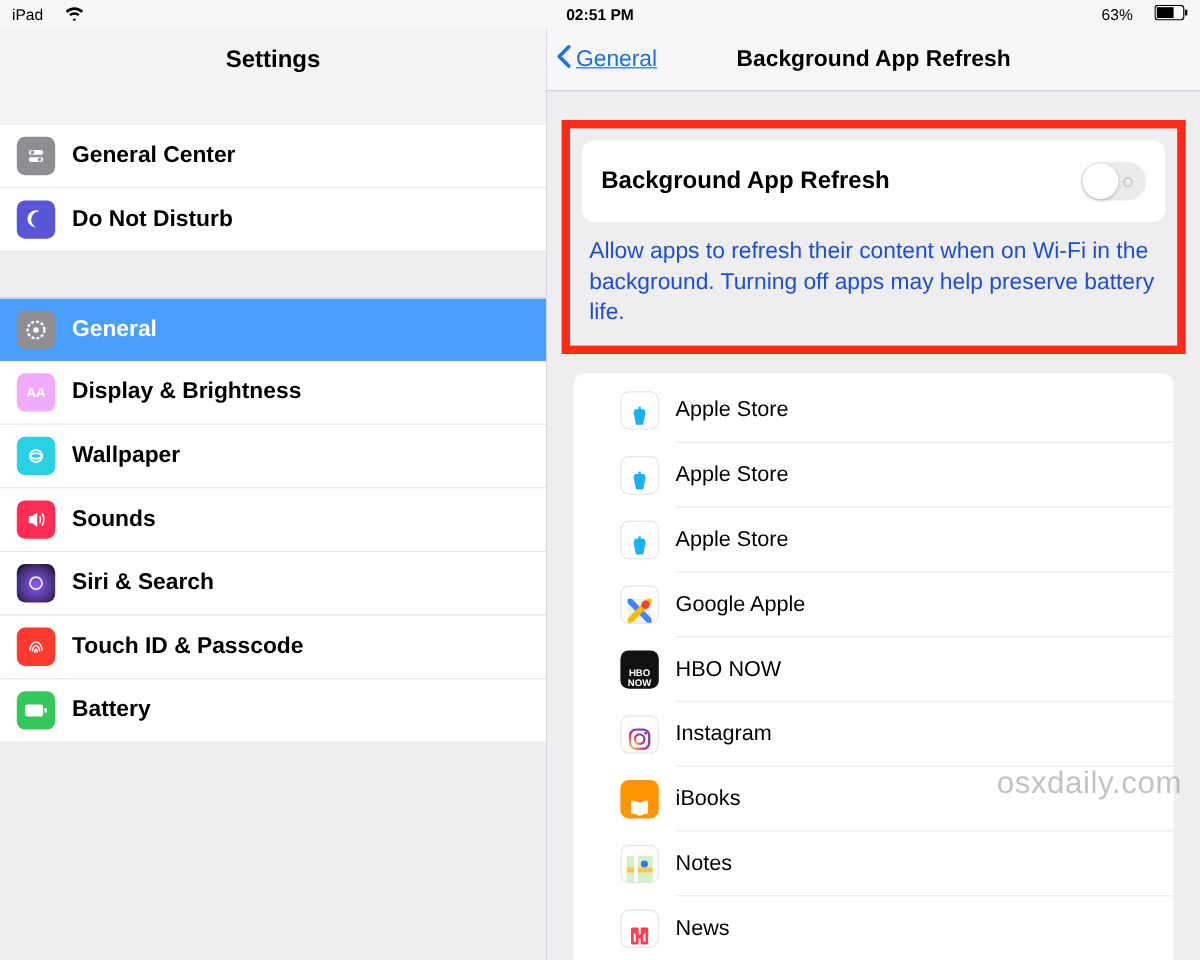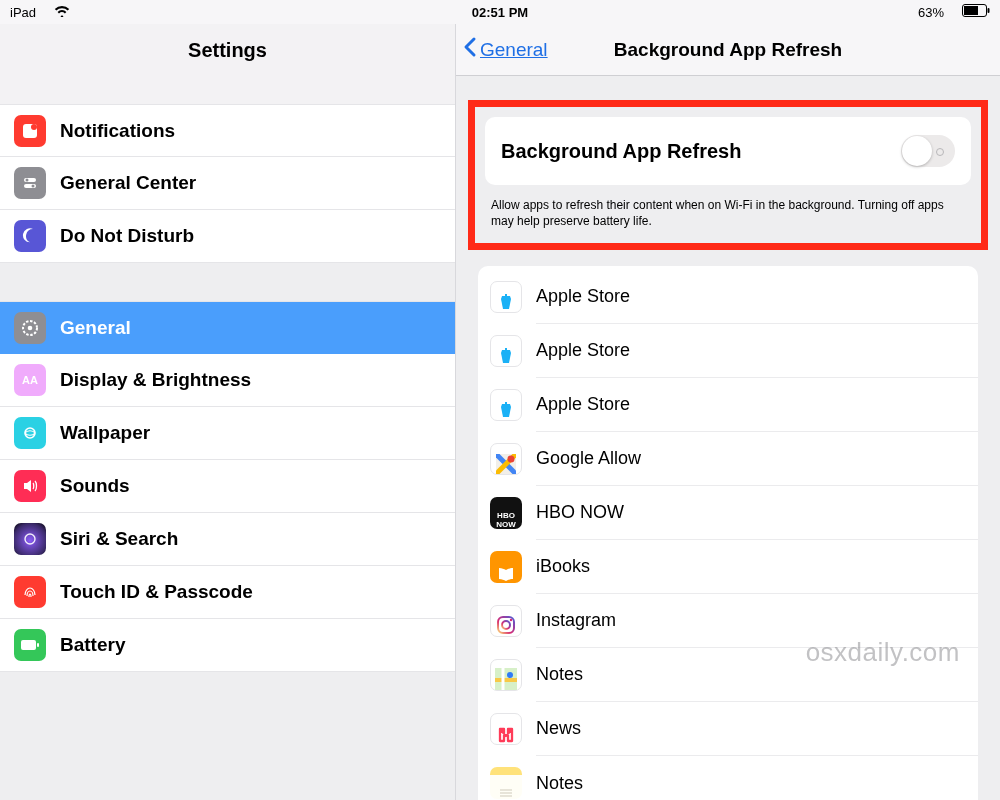--- a/index.html
+++ b/index.html
@@ -22,31 +22,31 @@
   .main-header { height: 52px; display: flex; align-items: center; position: relative; background: #f7f6f8; border-bottom: 1px solid #cfcfd3; }
   .back-btn { display: flex; align-items: center; gap: 2px; margin-left: 6px; color: #1f6fe5; cursor: pointer; font-size: 19px; font-weight: 500; }
   .back-btn .txt { text-decoration: underline; }
   .main-title { position: absolute; left: 50%; transform: translateX(-50%); font-size: 19px; font-weight: 700; }
 
   .highlight-box { margin: 24px 12px 16px 12px; border: 7px solid #ff2a17; padding: 10px 10px 14px 10px; }
   .toggle-row { background: #fff; border-radius: 10px; padding: 18px 16px; display: flex; align-items: center; justify-content: space-between; font-size: 20px; font-weight: 600; }
   .toggle { width: 54px; height: 32px; background: #eceaea; border-radius: 16px; position: relative; }
   .toggle .knob { width: 30px; height: 30px; background: #fff; border-radius: 50%; position: absolute; top: 1px; left: 1px; box-shadow: 0 1px 3px rgba(0,0,0,.25); }
   .toggle .knob:after { content:""; position:absolute; right:-12px; top:12px; width:6px; height:6px; border:1.5px solid #b8b7b9; border-radius:50%; }
-  .helper-text { font-size: 12px; color: #000000; padding: 12px 6px 0 6px; line-height: 1.35; }
+  .helper-text { font-size: 19px; color: #1d4ed8; padding: 12px 6px 0 6px; line-height: 1.35; }
 
   .app-list { margin: 0 22px; background: #fff; border-radius: 10px; }
   .mini-icon { width: 32px; height: 32px; border-radius: 7px; display:flex; align-items:flex-end; justify-content:center; font-size:11px; font-weight:700; color:#fff; flex-shrink:0; }
   .app-list-inner { padding-top:4px; }
-  .app-line { display:flex; align-items:center; height:54px; }
+  .app-line { display:flex; align-items:center; height:54px;padding-left:27px; }
   .app-line .mini-icon { margin:0 14px 0 12px; }
   .app-line .divider { flex:1; height:100%; display:flex; align-items:center; border-bottom:1px solid #ebebed; font-size:18px; font-weight:500; }
   .app-line:last-child .divider { border-bottom:none; }
 
-  .watermark { position:absolute; right:40px; bottom:132px; font-size:26px; color:rgba(120,120,125,.45); font-weight:400; letter-spacing:.5px; pointer-events:none; }
+  .watermark { position:absolute; right:15px; bottom:132px; font-size:26px; color:rgba(120,120,125,.45); font-weight:400; letter-spacing:.5px; pointer-events:none; }
 </style>
 </head>
 <body>
 
 <div class="status-bar">
   <div class="status-left">
     <span>iPad</span>
     <span>
       <svg width="16" height="12" viewBox="0 0 16 12">
           <path d="M8 10.5a1.3 1.3 0 100 2.6 1.3 1.3 0 000-2.6zM3.6 6.9a6.3 6.3 0 018.8 0l-1.5 1.5a4.2 4.2 0 00-5.9 0L3.6 6.9zM.8 4.1a10.2 10.2 0 0114.4 0L13.7 5.6a8.1 8.1 0 00-11.4 0L.8 4.1z" fill="#000"></path>
@@ -65,29 +65,20 @@
     </span>
   </div>
 </div>
 
 <div class="container">
 
   <div class="sidebar">
     <div class="sidebar-header">Settings</div>
     <div class="sidebar-gap"></div>
 
-    <div class="sidebar-item first">
-      <span class="app-icon" style="background:#ff3b30">
-        <svg width="18" height="18" viewBox="0 0 18 18">
-            <rect x="2" y="2" width="14" height="14" rx="3" fill="#fff"></rect>
-            <circle cx="13" cy="5" r="3" fill="#ff3b30"></circle>
-          </svg>
-      </span>
-      <span>Notifications</span>
-    </div>
     <div class="sidebar-item">
       <span class="app-icon" style="background:#8e8e93">
         <svg width="18" height="18" viewBox="0 0 18 18">
             <rect x="3" y="4" width="12" height="4" rx="2" fill="#fff"></rect>
             <rect x="3" y="10" width="12" height="4" rx="2" fill="#fff"></rect>
             <circle cx="6" cy="6" r="1.5" fill="#8e8e93"></circle>
             <circle cx="12" cy="12" r="1.5" fill="#8e8e93"></circle>
           </svg>
       </span>
       <span>General Center</span>
@@ -227,39 +218,29 @@
         <div class="app-line">
           <span class="mini-icon" style="background:#fff;border:1px solid #e5e5e8">
               <svg width="20" height="20" viewBox="0 0 20 20">
                 <path d="M0 0h20v20H0z" fill="#f2efe9"></path>
                 <path d="M0 0l20 20" stroke="#4285f4" stroke-width="5"></path>
                 <path d="M0 20L20 0" stroke="#fbbc04" stroke-width="5"></path>
                 <circle cx="15" cy="5" r="3.5" fill="#ea4335"></circle>
               </svg>
             </span>
           <span class="divider">
-              <span>Google Allow</span>
+              <span>Google Apple</span>
             </span>
         </div>
         <div class="app-line">
           <span class="mini-icon" style="background:#111">
               <span style="font-size:8px;line-height:9px;text-align:center;color:#fff">HBO<br>NOW</span>
             </span>
           <span class="divider">
               <span>HBO NOW</span>
-            </span>
-        </div>
-        <div class="app-line">
-          <span class="mini-icon" style="background:#ff9500">
-              <svg width="18" height="18" viewBox="0 0 18 18">
-                <path d="M2 3c3 0 5 1 7 2 2-1 4-2 7-2v11c-3 0-5 1-7 2-2-1-4-2-7-2z" fill="#fff"></path>
-              </svg>
-            </span>
-          <span class="divider">
-              <span>iBooks</span>
             </span>
         </div>
         <div class="app-line">
           <span class="mini-icon" style="background:#fff;border:1px solid #e5e5e8">
               <svg width="22" height="22" viewBox="0 0 22 22">
                 <defs>
                   <linearGradient id="ig" x1="0" y1="1" x2="1" y2="0">
                     <stop offset="0" stop-color="#feda75"></stop>
                     <stop offset=".4" stop-color="#d62976"></stop>
                     <stop offset="1" stop-color="#4f5bd5"></stop>
@@ -268,20 +249,30 @@
                 <rect x="3" y="3" width="16" height="16" rx="5" fill="none" stroke="url(#ig)" stroke-width="2"></rect>
                 <circle cx="11" cy="11" r="4" fill="none" stroke="url(#ig)" stroke-width="2"></circle>
                 <circle cx="16" cy="6" r="1.2" fill="#d62976"></circle>
               </svg>
             </span>
           <span class="divider">
               <span>Instagram</span>
             </span>
         </div>
         <div class="app-line">
+          <span class="mini-icon" style="background:#ff9500">
+              <svg width="18" height="18" viewBox="0 0 18 18">
+                <path d="M2 3c3 0 5 1 7 2 2-1 4-2 7-2v11c-3 0-5 1-7 2-2-1-4-2-7-2z" fill="#fff"></path>
+              </svg>
+            </span>
+          <span class="divider">
+              <span>iBooks</span>
+            </span>
+        </div>
+        <div class="app-line">
           <span class="mini-icon" style="background:#fff;border:1px solid #e5e5e8">
               <svg width="22" height="22" viewBox="0 0 22 22">
                 <rect width="22" height="22" fill="#d7f0c8"></rect>
                 <path d="M0 12h22" stroke="#f7c948" stroke-width="4"></path>
                 <path d="M8 0v22" stroke="#fff" stroke-width="3"></path>
                 <circle cx="15" cy="7" r="3" fill="#2f7bf6"></circle>
               </svg>
             </span>
           <span class="divider">
               <span>Notes</span>

